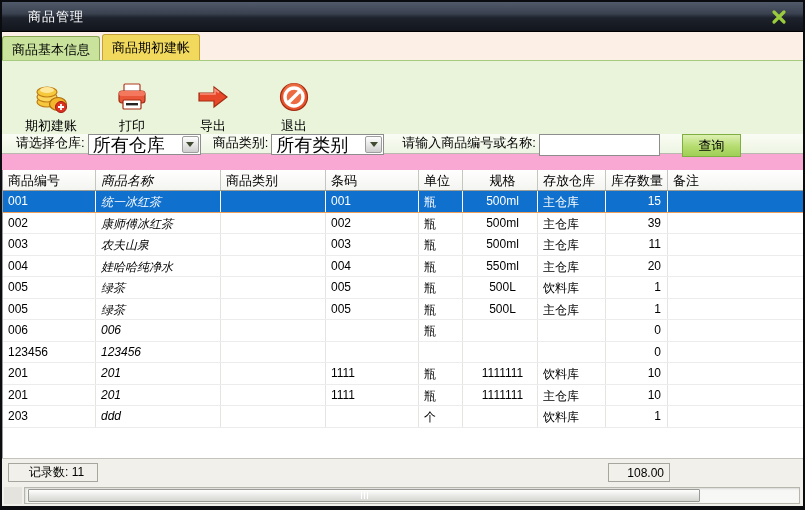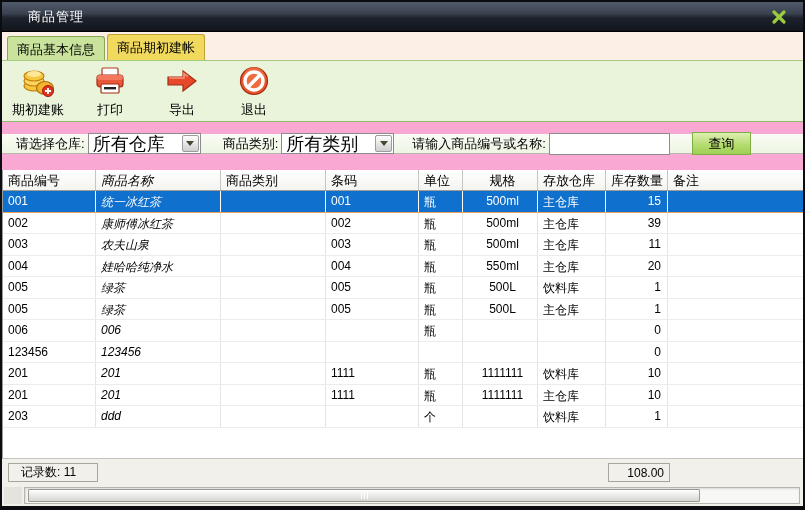--- a/index.html
+++ b/index.html
@@ -26,53 +26,53 @@
     color: #ffffff; font-size: 13px; margin-left: 26px; letter-spacing: 1px;
   }
   .close-btn {
     position: absolute; right: 16px; top: 7px; width: 16px; height: 16px;
     cursor: pointer;
   }
   
   .tabstrip {
     position: absolute; left: 0; top: 30px; right: 0; height: 28px;
     background: #fcefe5;
-    display: flex; align-items: flex-end; padding-left: 5px;
+    display: flex; align-items: flex-end; 
   }
   .tab {
     font-size: 13px; color: #000; padding: 4px 9px 5px 9px;
     border: 1px solid #8aa653; border-bottom: none;
     border-radius: 3px 3px 0 0; margin-right: 2px; cursor: pointer;
   }
   .tab.inactive { background: #c9e39d; height: 24px; }
   .tab.active { background: #f1d95e; border-color: #c2a235; height: 26px; margin-top: 45px; }
   
   .toolbar {
-    position: absolute; left: 0; top: 58px; right: 0; height: 62px;
+    position: absolute; left: 0; top: 58px; right: 0; height: 94px;
     background: #e9f4db;
     border-top: 1px solid #a7cb7e;
     border-bottom: 1px solid #8fbc68;
-    display: flex; align-items: center; 
+    display: flex; align-items: center; padding-left: 13px; gap: 9px;
   }
   .toolbtn {
     width: 72px; height: 62px; display: flex; flex-direction: column;
     align-items: center; justify-content: center; gap: 3px; cursor: pointer;
   }
   .toolbtn .ticon { width: 34px; height: 34px; }
   .toolbtn .tlabel { font-size: 13px; color: #000; white-space: nowrap; }
   
   .filterbar {
     position: absolute; left: 0; top: 132px; right: 0; height: 20px;
     background: linear-gradient(180deg, #f9fcf4 0%, #eef5e3 100%);
     border-bottom: 1px solid #b8b8b0;
-    display: flex; align-items: center; font-size: 13px; color: #000;
+    display: flex; font-size: 13px; color: #000;
   }
   .flabel { white-space: nowrap; }
   .l1 { margin-left: 14px; }
-  .l2 { margin-left: 22px; }
+  .l2 { margin-left: 12px; }
   .l3 { margin-left: 18px; }
   .dropdown {
     width: 113px; height: 21px; background: #ffffff;
     border: 1px solid #8d8d8d; margin-left: 3px;
     display: flex; align-items: center; justify-content: space-between;
     cursor: pointer;
   }
   .dropdown .dval { font-size: 18px; padding-left: 4px; }
   .drop-btn {
     width: 17px; height: 17px; margin-right: 1px;
@@ -132,21 +132,21 @@
   
   .statusbar {
     position: absolute; left: 0; top: 456px; right: 0; height: 26px;
     background: #f1f0ea; border-top: 1px solid #c4c4bc;
   }
   .status-box {
     position: absolute; top: 4px; height: 19px;
     border: 1px solid #a6a69e; font-size: 12px; color: #000;
     display: flex; align-items: center;
   }
-  .records-box { left: 6px; width: 90px; padding-left: 12px; }
+  .records-box { left: 6px; width: 90px; padding-left: 20px; }
   .total-box { left: 606px; width: 62px; justify-content: flex-end; padding-right: 5px; }
   
   .scrollrow {
     position: absolute; left: 0; top: 482px; right: 0; height: 22px;
     background: #f1f0ea; display: flex; align-items: center;
   }
   .scroll-corner {
     width: 18px; height: 17px; margin-left: 2px; background: #e4e3dd;
   }
   .scroll-track {

